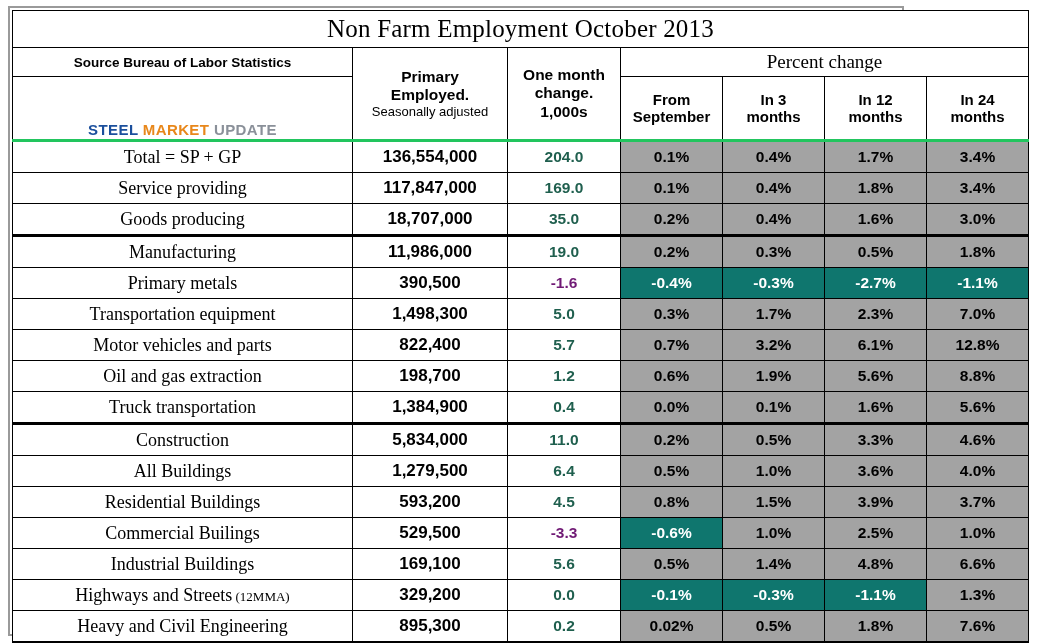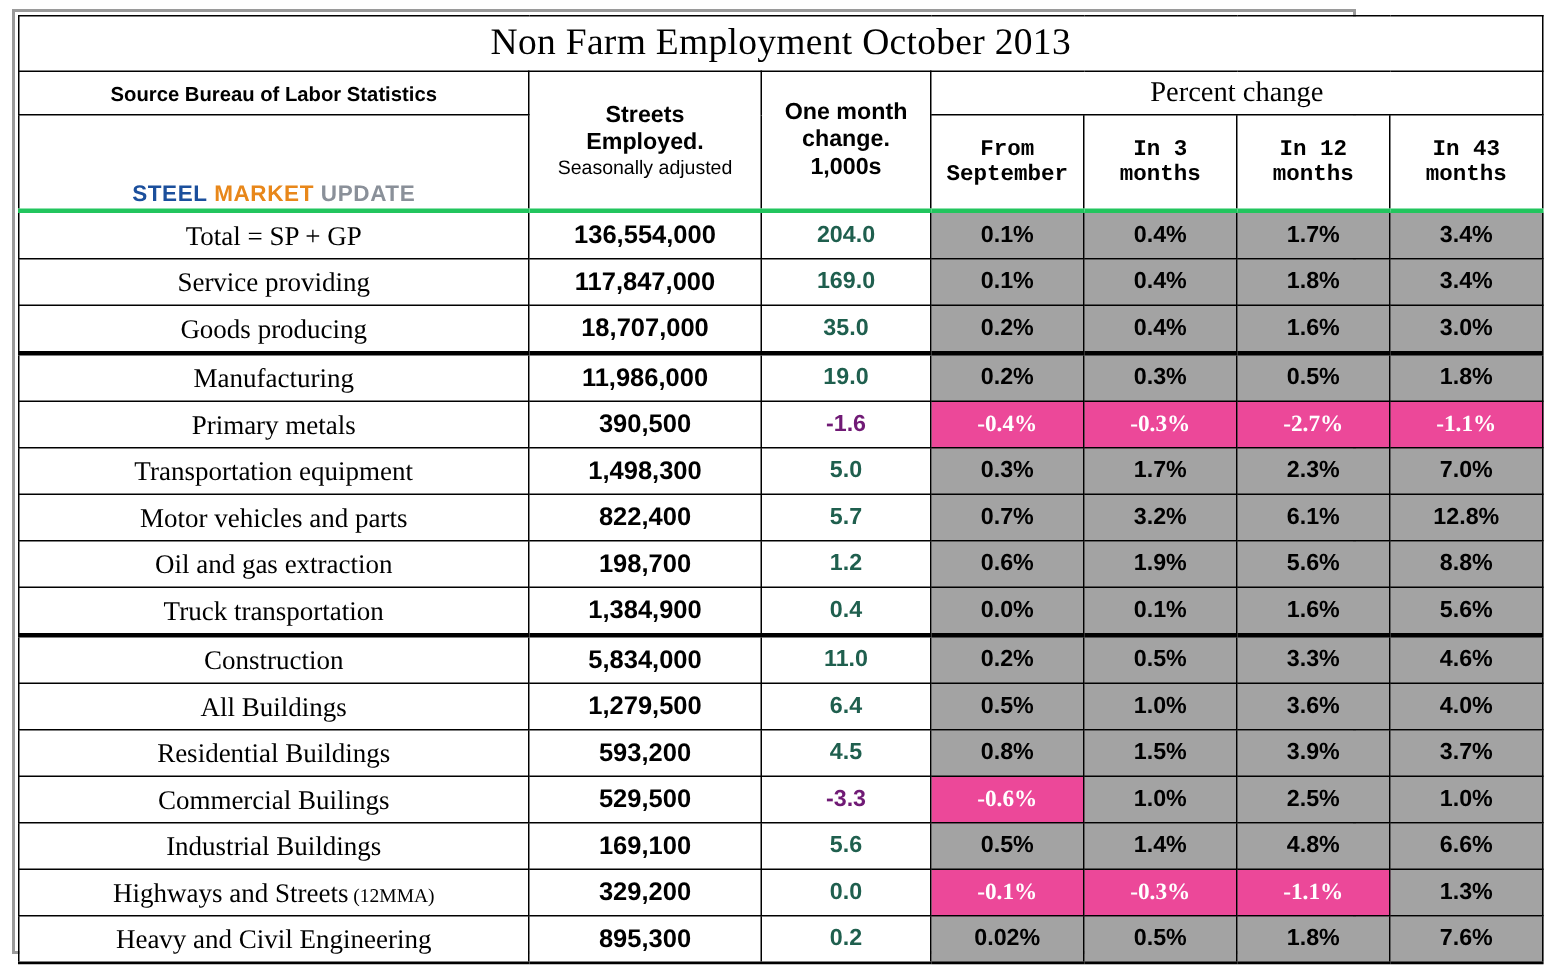--- a/index.html
+++ b/index.html
@@ -82,21 +82,20 @@
   }
   .pct-hdr {
     font-size: 19px;
     font-family: Liberation Serif, serif;
     font-weight: normal;
   }
   .sub-hdr {
     font-size: 15px;
     font-weight: bold;
     line-height: 1.15;
-    font-family: Liberation Mono, monospace;
   }
   
   td.label {
     text-align: left;
     font-size: 18px;
     font-family: "Liberation Serif", serif;
     color: #000000;
     padding-left: 6px;
     height: 30px;
     white-space: nowrap;
@@ -121,21 +120,21 @@
     font-weight: bold;
   }
   td.chg.pos { color: #1f5f4e; }
   td.chg.neg { color: #701a75; margin-top: 12px; }
   td.pct {
     font-size: 15.5px;
     font-weight: bold;
     color: #000000;
   }
   td.pct.green { background: #a3a3a3; }
-  td.pct.red { background: #ec4899; color: #ffffff; font-family: Liberation Serif, serif; }
+  td.pct.red { background: #0f766e; color: #ffffff; }
   tr.thickTop > td { border-top: 3px solid #22c55e; }
   tr.thickBottom > td { border-bottom: 3px solid #000000; }
   .col-label { width: 340px; }
   .col-num { width: 155px; }
   .col-chg { width: 113px; }
   .col-pct { width: 102px; }
 </style>
 </head>
 <body>
 
@@ -151,21 +150,21 @@
         <col class="col-pct">
         <col class="col-pct">
       </colgroup>
       <thead>
         <tr>
           <td class="title-cell" colspan="7">Non Farm Employment October 2013</td>
         </tr>
         <tr>
           <td class="src-cell">Source Bureau of Labor Statistics</td>
           <td class="hdr" rowspan="2">
-            <div>Streets</div>
+            <div>Primary</div>
             <div>Employed.</div>
             <div class="small">Seasonally adjusted</div>
           </td>
           <td class="hdr" rowspan="2">
             <div>One month</div>
             <div>change.</div>
             <div>1,000s</div>
           </td>
           <td class="pct-hdr" colspan="4">Percent change</td>
         </tr>
@@ -183,21 +182,21 @@
           </td>
           <td class="sub-hdr">
             <div>In 3</div>
             <div>months</div>
           </td>
           <td class="sub-hdr">
             <div>In 12</div>
             <div>months</div>
           </td>
           <td class="sub-hdr">
-            <div>In 43</div>
+            <div>In 24</div>
             <div>months</div>
           </td>
         </tr>
       </thead>
       <tbody id="tbody">
           <tr class="thickTop">
             <td class="label">Total = SP + GP</td>
             <td class="num">136,554,000</td>
             <td class="chg pos">204.0</td>
             <td class="pct green">0.1%</td>

